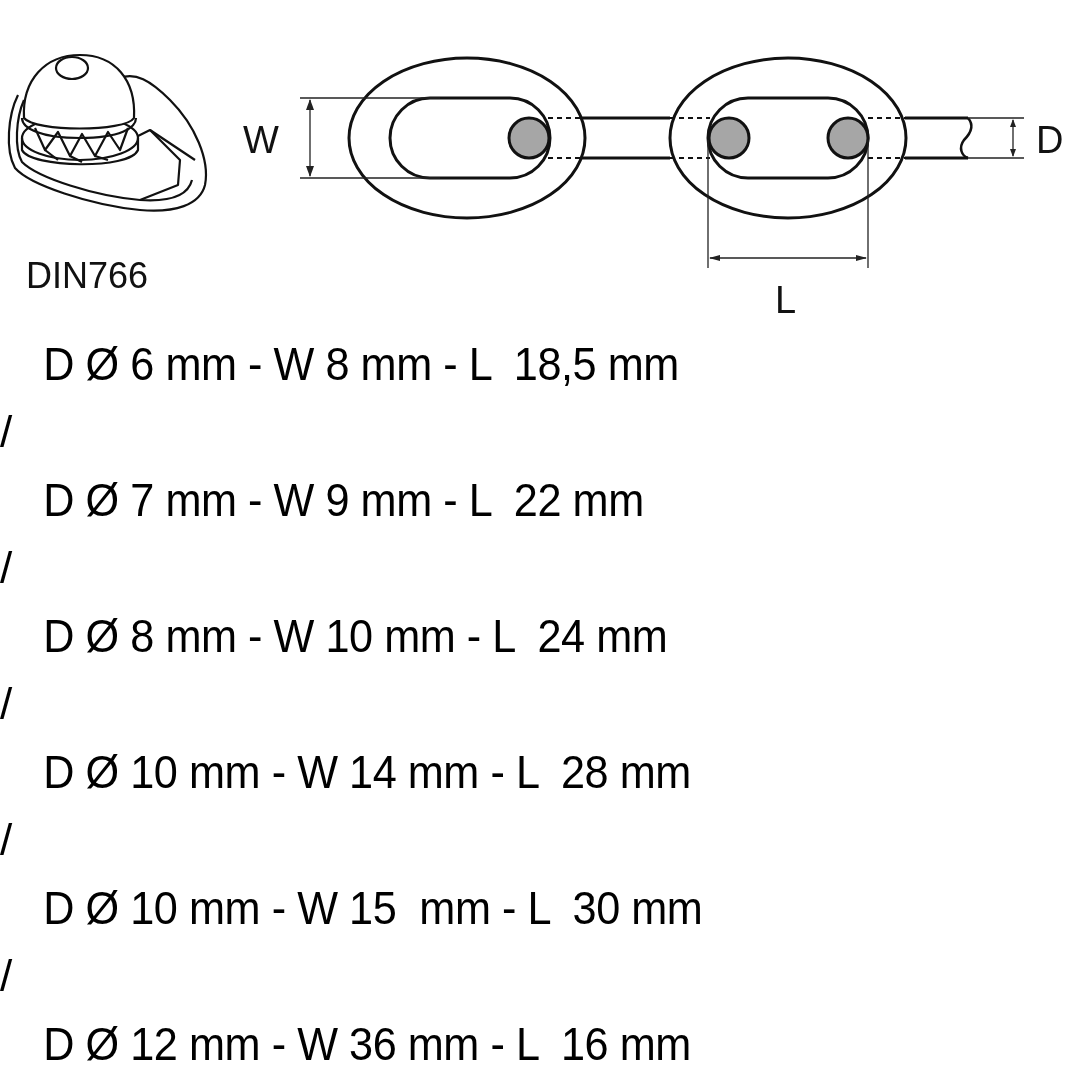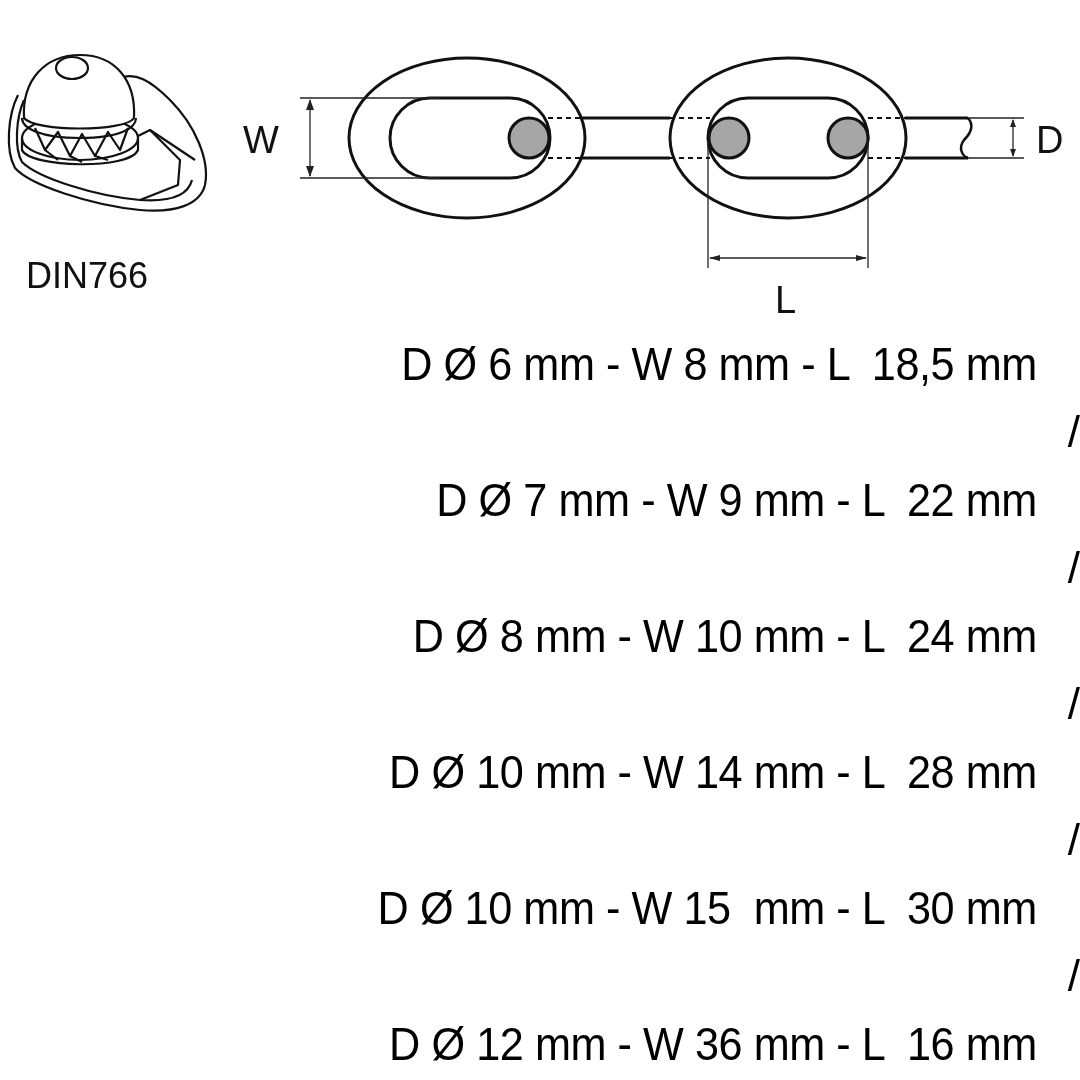--- a/index.html
+++ b/index.html
@@ -2,21 +2,21 @@
 <html><head>
   <meta charset="utf-8">
   <style>
     html, body { margin: 0; padding: 0; background: #ffffff; }
     body { width: 1080px; height: 1080px; position: relative; overflow: hidden; }
     .diagram { position: absolute; left: 0; top: 0; width: 1080px; height: 330px; }
     .diagram svg { width: 1080px; height: 330px; display: block; }
     .svg-label { font-family: "Liberation Sans", sans-serif; fill: #111; }
     .specs {
       position: absolute; left: 0; top: 330px; width: 1080px;
-      text-align: right;
+      text-align: left;
       font-family: "Liberation Sans", sans-serif;
       color: #000;
     }
     .spec-line {
       font-size: 47px; line-height: 68px; height: 68px;
       letter-spacing: -0.5px; white-space: pre;
       transform: scaleX(0.92);
     }
     .sep { font-size: 44px; line-height: 68px; height: 68px; }
   </style>

